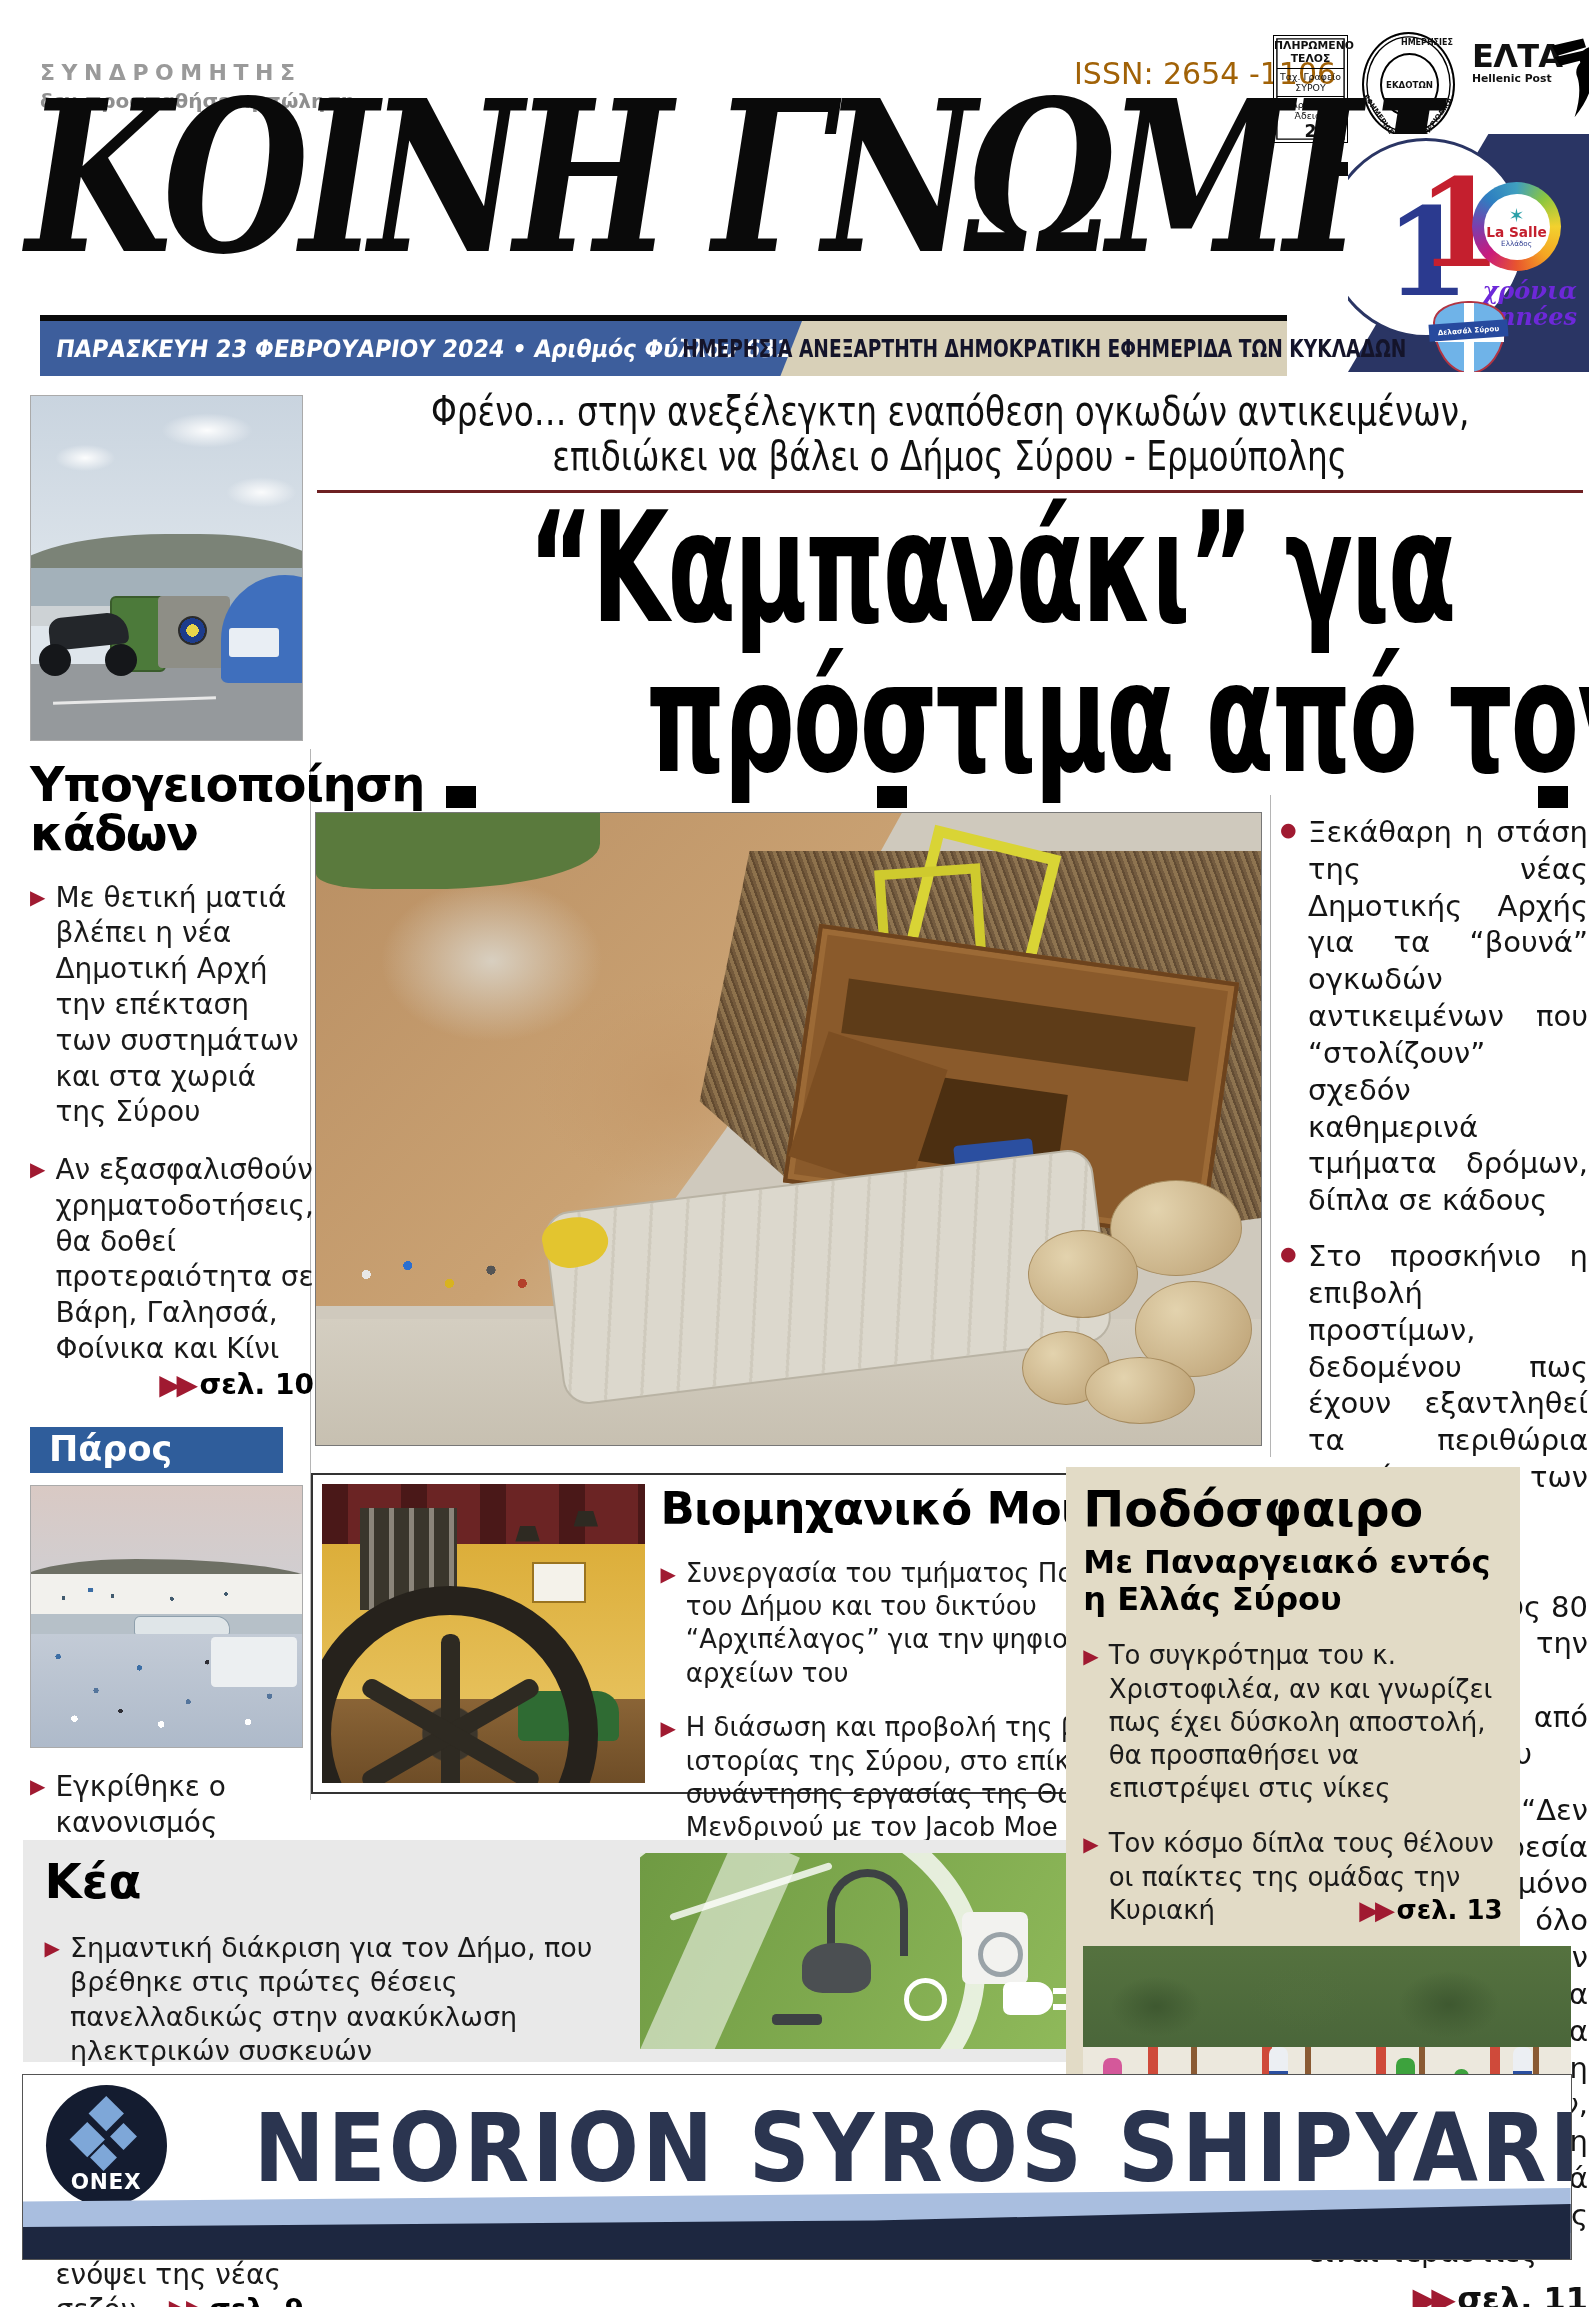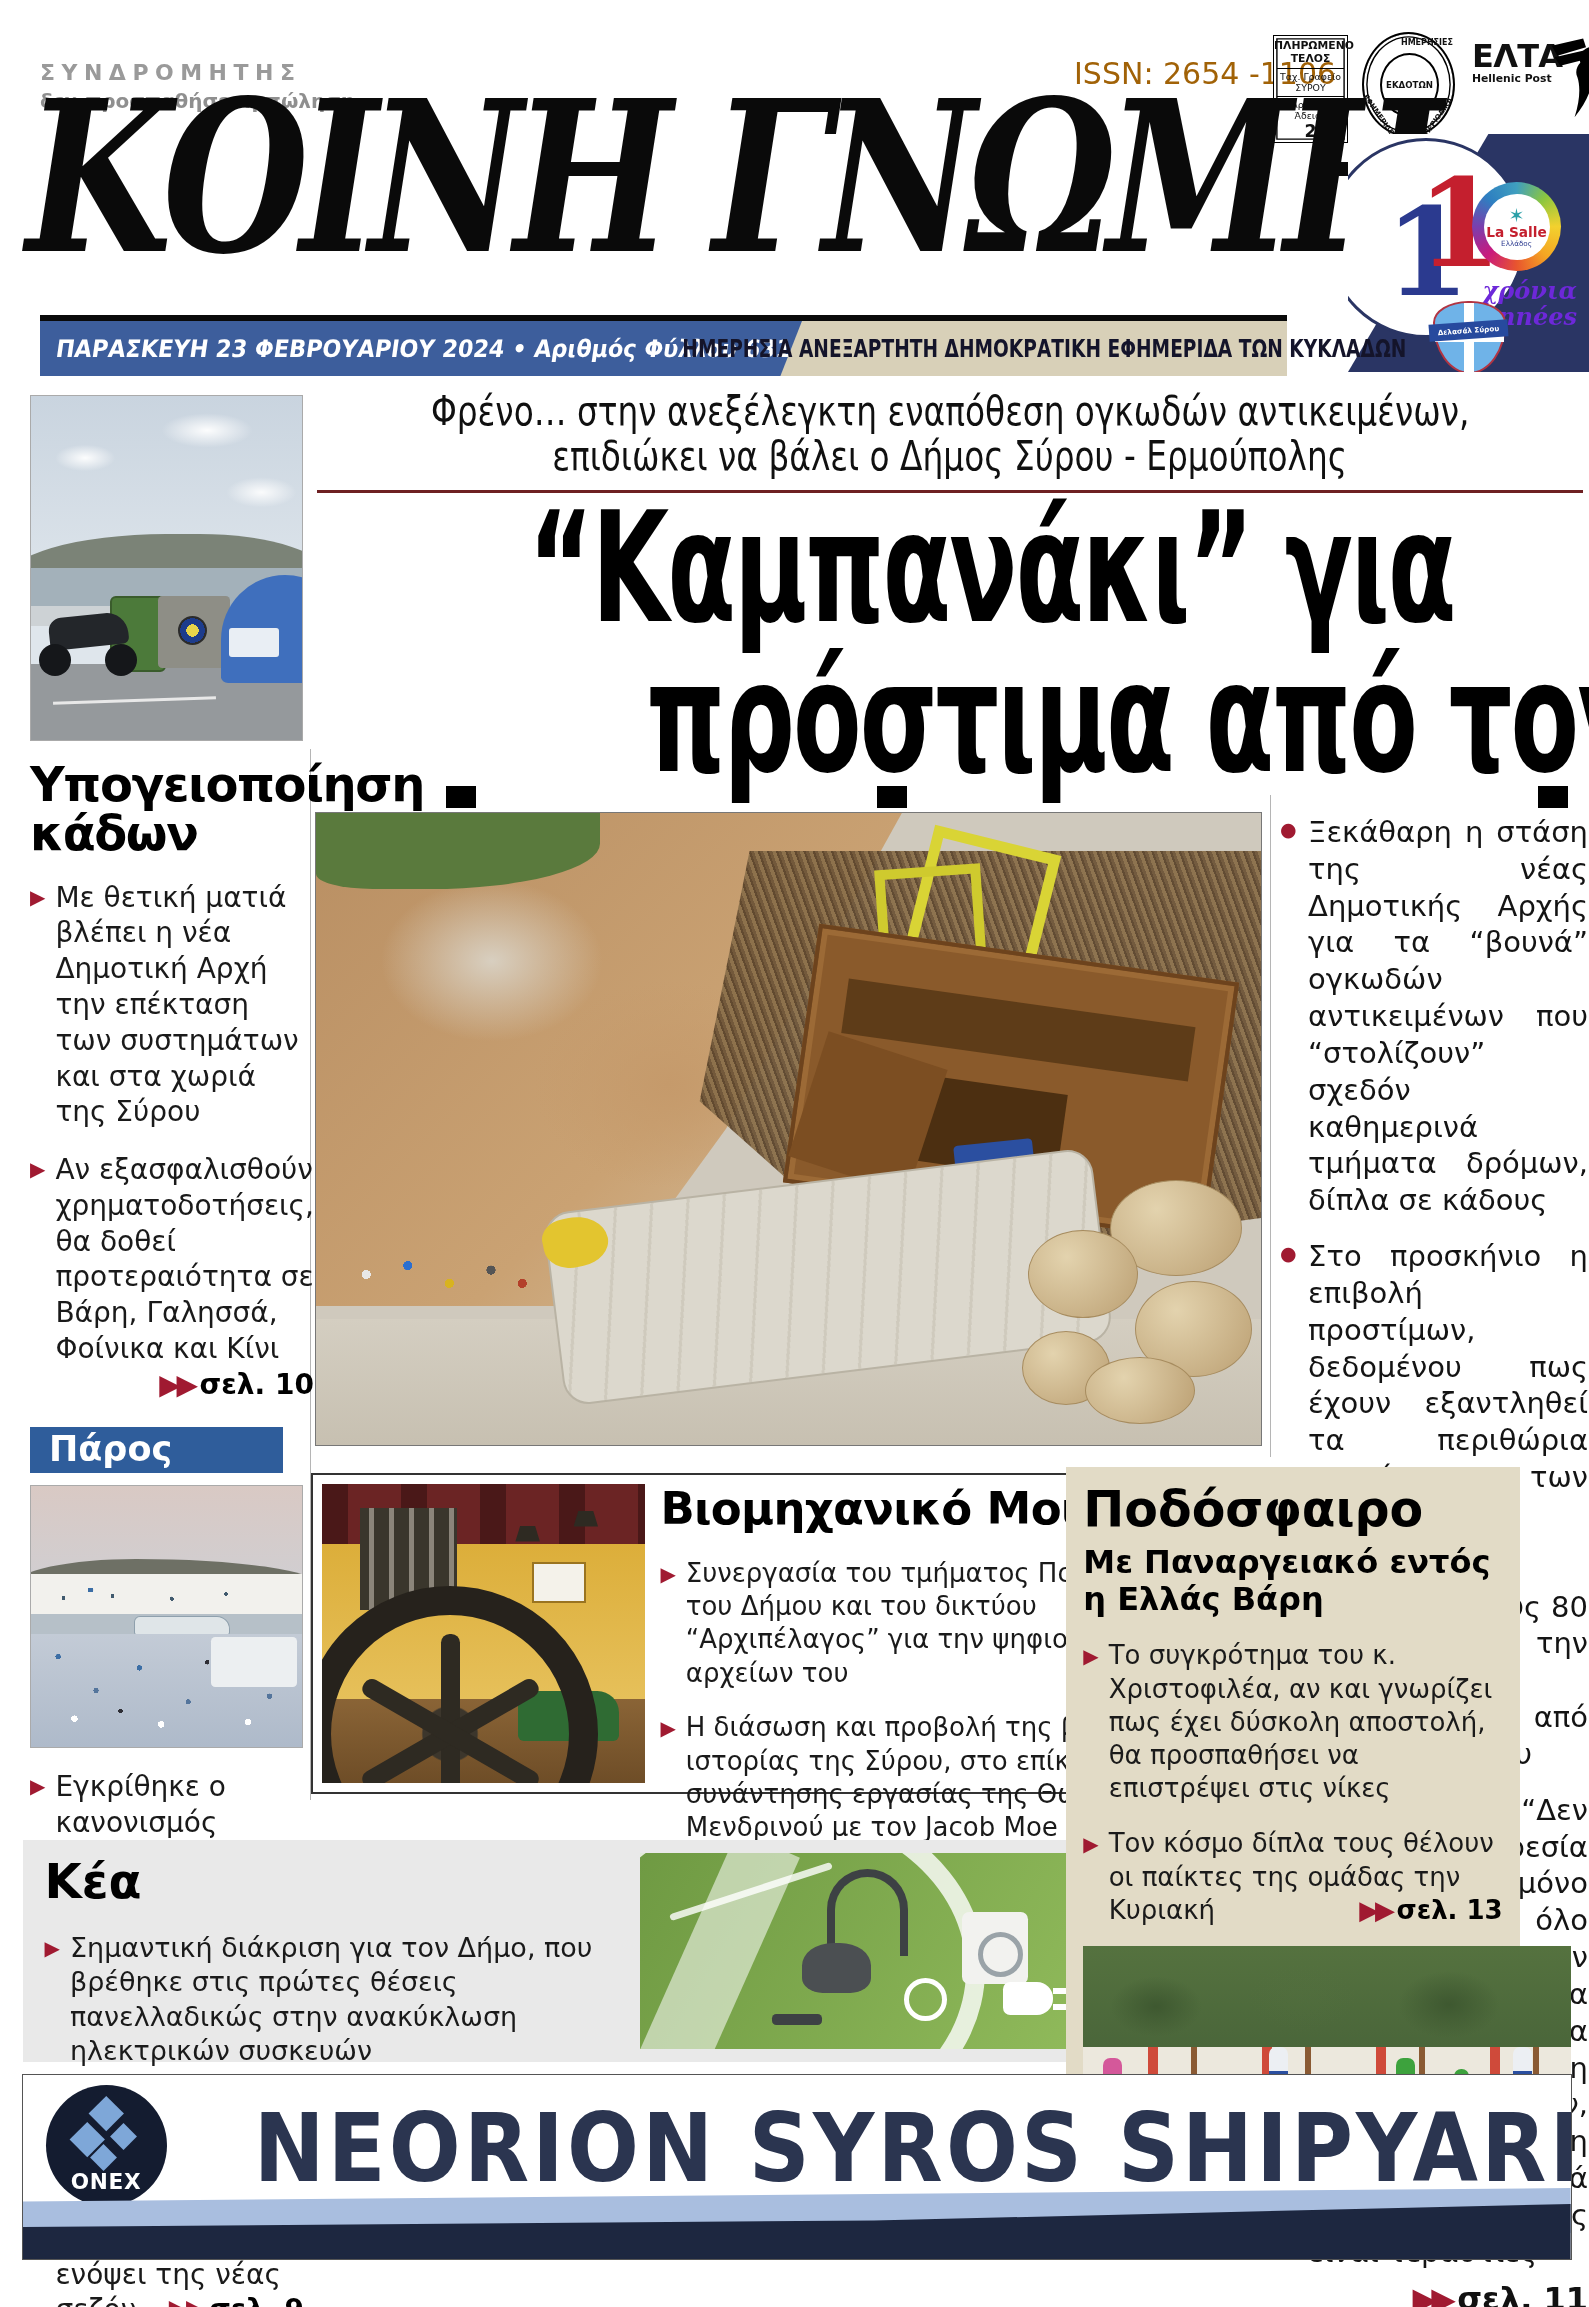--- a/index.html
+++ b/index.html
@@ -489,21 +489,21 @@
       <div class="mu-page">
         <span class="arr">▶▶</span><span>σελ. 7</span>
       </div>
     </div>
   </div>
 
   <div class="abs football">
     <div class="fb-title">Ποδόσφαιρο</div>
     <div class="fb-sub">
       <div>Με Παναργειακό εντός</div>
-      <div>η Ελλάς Βάρη</div>
+      <div>η Ελλάς Σύρου</div>
     </div>
     <div class="bullet">
       <span class="tri">▶</span>
       <div class="bt">Το συγκρότημα του κ. Χριστοφιλέα, αν και γνωρίζει πως έχει δύσκολη αποστολή, θα προσπαθήσει να επιστρέψει στις νίκες</div>
     </div>
     <div class="bullet">
       <span class="tri">▶</span>
       <div class="bt">
         <span>Τον κόσμο δίπλα τους θέλουν οι παίκτες της ομάδας την Κυριακή</span>
         <span class="pref"><span class="arr">▶▶</span><span>σελ. 13</span></span>

